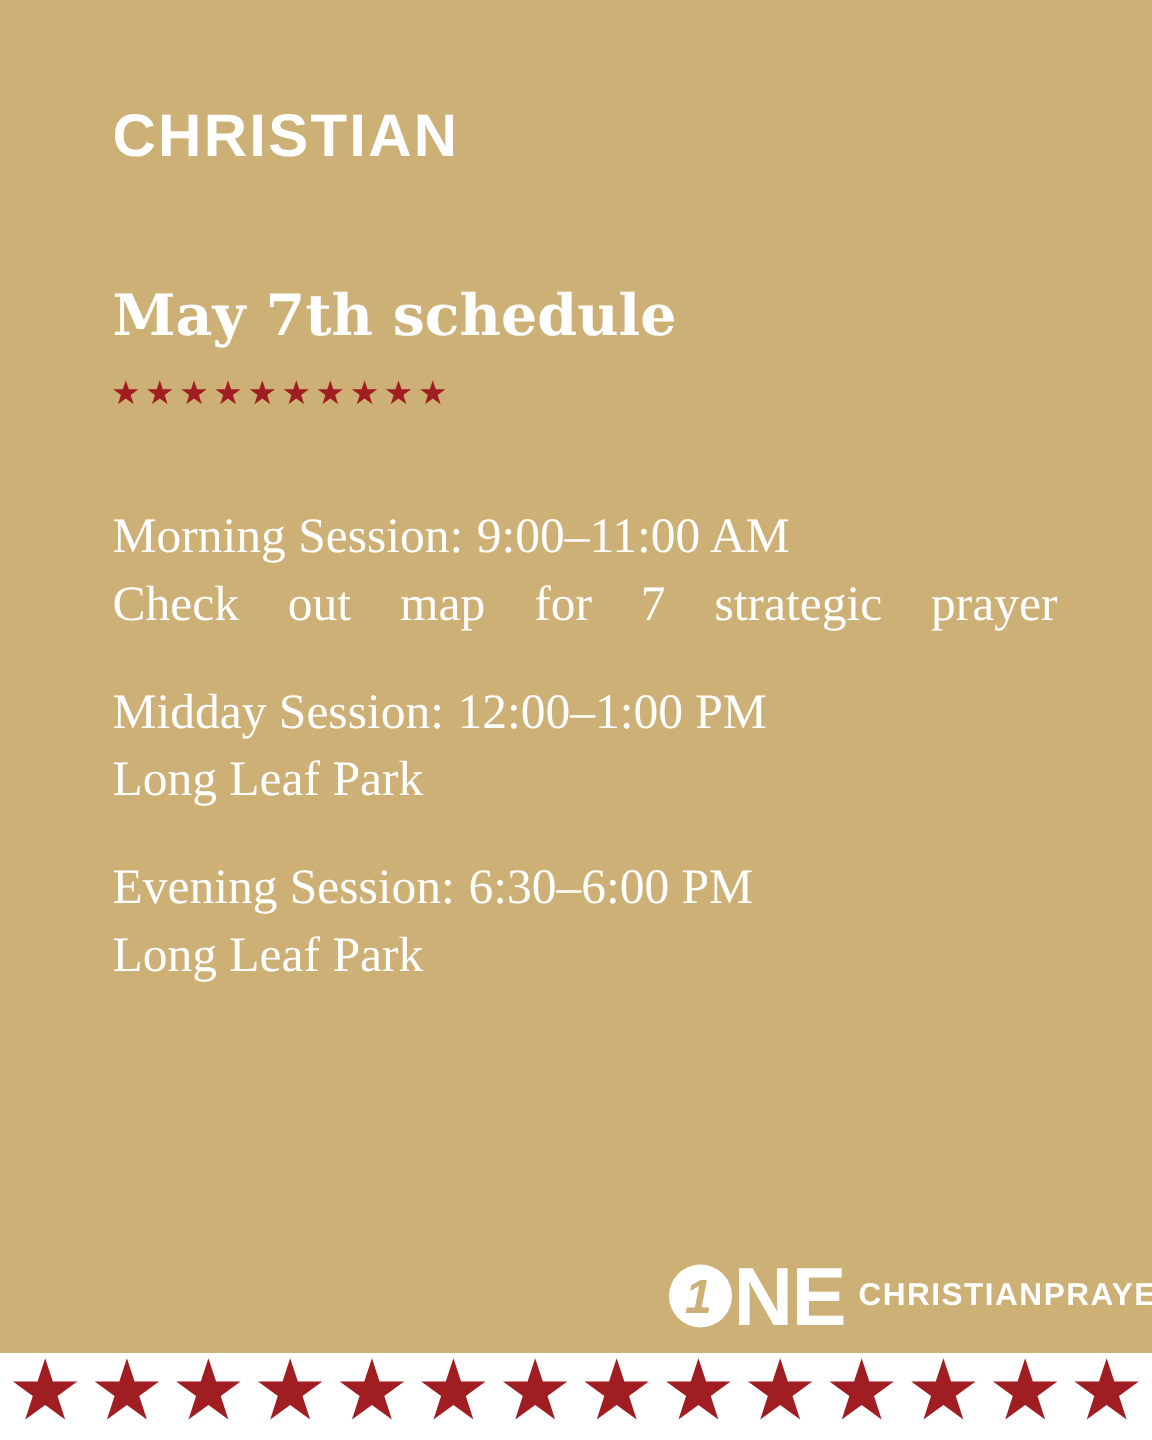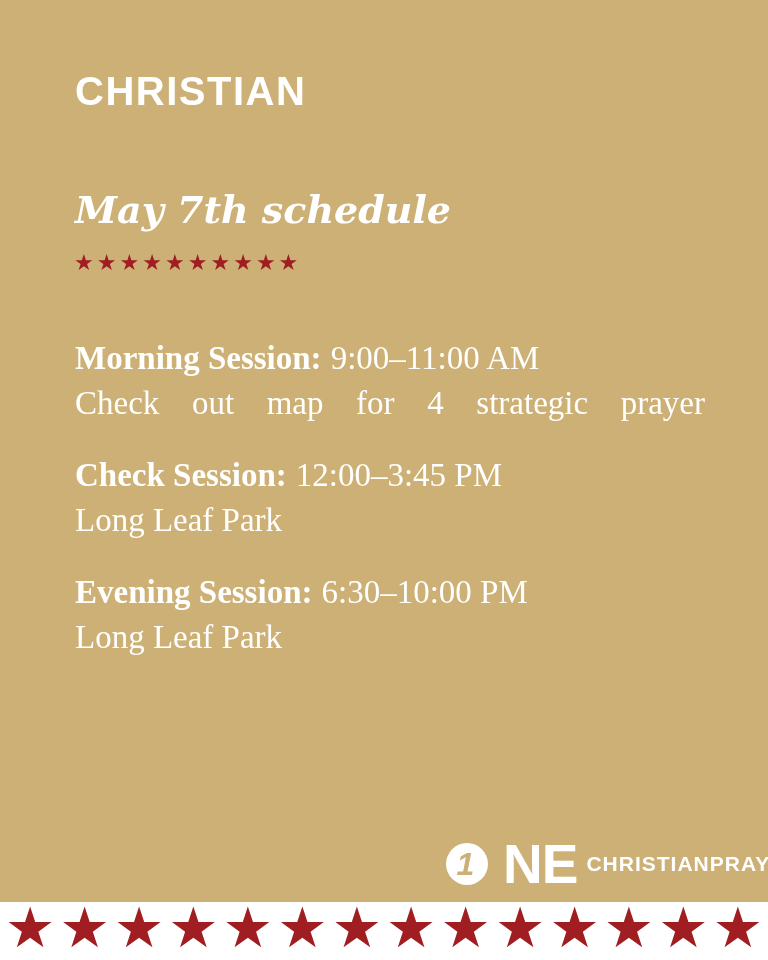--- a/index.html
+++ b/index.html
@@ -31,21 +31,20 @@
     line-height: 57px;
     letter-spacing: 1.5px;
   }
   
   .subtitle {
     position: absolute;
     left: 75px;
     top: 188px;
     color: var(--text);
     font-family: "DejaVu Serif", serif;
-    font-style: italic;
     font-weight: bold;
     font-size: 38px;
     line-height: 44px;
   }
   
   .divider-stars {
     position: absolute;
     left: 74px;
     top: 249px;
     display: flex;
@@ -59,21 +58,21 @@
   .sessions {
     position: absolute;
     left: 75px;
     top: 335px;
     width: 630px;
     color: var(--text);
     font-size: 33px;
   }
   .session { margin-bottom: 26px; }
   .session-head { line-height: 46px; white-space: nowrap; }
-  .session-label { font-weight: bold; }
+  .session-label { font-weight: normal; }
   .session-time { margin-left: 9px; }
   .detail-line { line-height: 45px; }
   .detail-line.justified { text-align: justify; text-align-last: justify; }
   
   .logo {
     position: absolute;
     left: 446px;
     top: 842px;
     height: 44px;
     display: flex;
@@ -97,21 +96,21 @@
     font-style: italic;
     font-size: 32px;
     line-height: 42px;
     margin-left: -3px;
   }
   .logo-ne {
     font-size: 55px;
     font-weight: bold;
     letter-spacing: -1px;
     line-height: 42px;
-    margin-left: 15px;
+    margin-left: 1px;
   }
   .logo-name {
     display: flex;
     flex-direction: row;
     margin-left: 9px;
     font-weight: bold;
     font-size: 21px;
     line-height: 20px;
     letter-spacing: 1px;
   }
@@ -159,33 +158,33 @@
       <span class="star">★</span>
       <span class="star">★</span>
       <span class="star">★</span>
     </div>
 
   <div class="sessions">
   <div class="session">
     <div class="session-head">
       <span class="session-label">Morning Session:</span><span class="session-time">9:00–11:00 AM</span>
     </div>
-  <div class="detail-line justified">Check out map for 4 strategic prayer</div>
+  <div class="detail-line justified">Check out map for 7 strategic prayer</div>
       </div>
 
   <div class="session">
     <div class="session-head">
-      <span class="session-label">Check Session:</span><span class="session-time">12:00–3:45 PM</span>
+      <span class="session-label">Midday Session:</span><span class="session-time">12:00–1:00 PM</span>
     </div>
   <div class="detail-line">Long Leaf Park</div>
       </div>
 
   <div class="session">
     <div class="session-head">
-      <span class="session-label">Evening Session:</span><span class="session-time">6:30–10:00 PM</span>
+      <span class="session-label">Evening Session:</span><span class="session-time">6:30–6:00 PM</span>
     </div>
   <div class="detail-line">Long Leaf Park</div>
       </div>
 </div>
 
   <div class="logo">
     <span class="logo-circle">
       <span class="logo-numeral">1</span>
     </span>
     <span class="logo-ne">NE</span>

